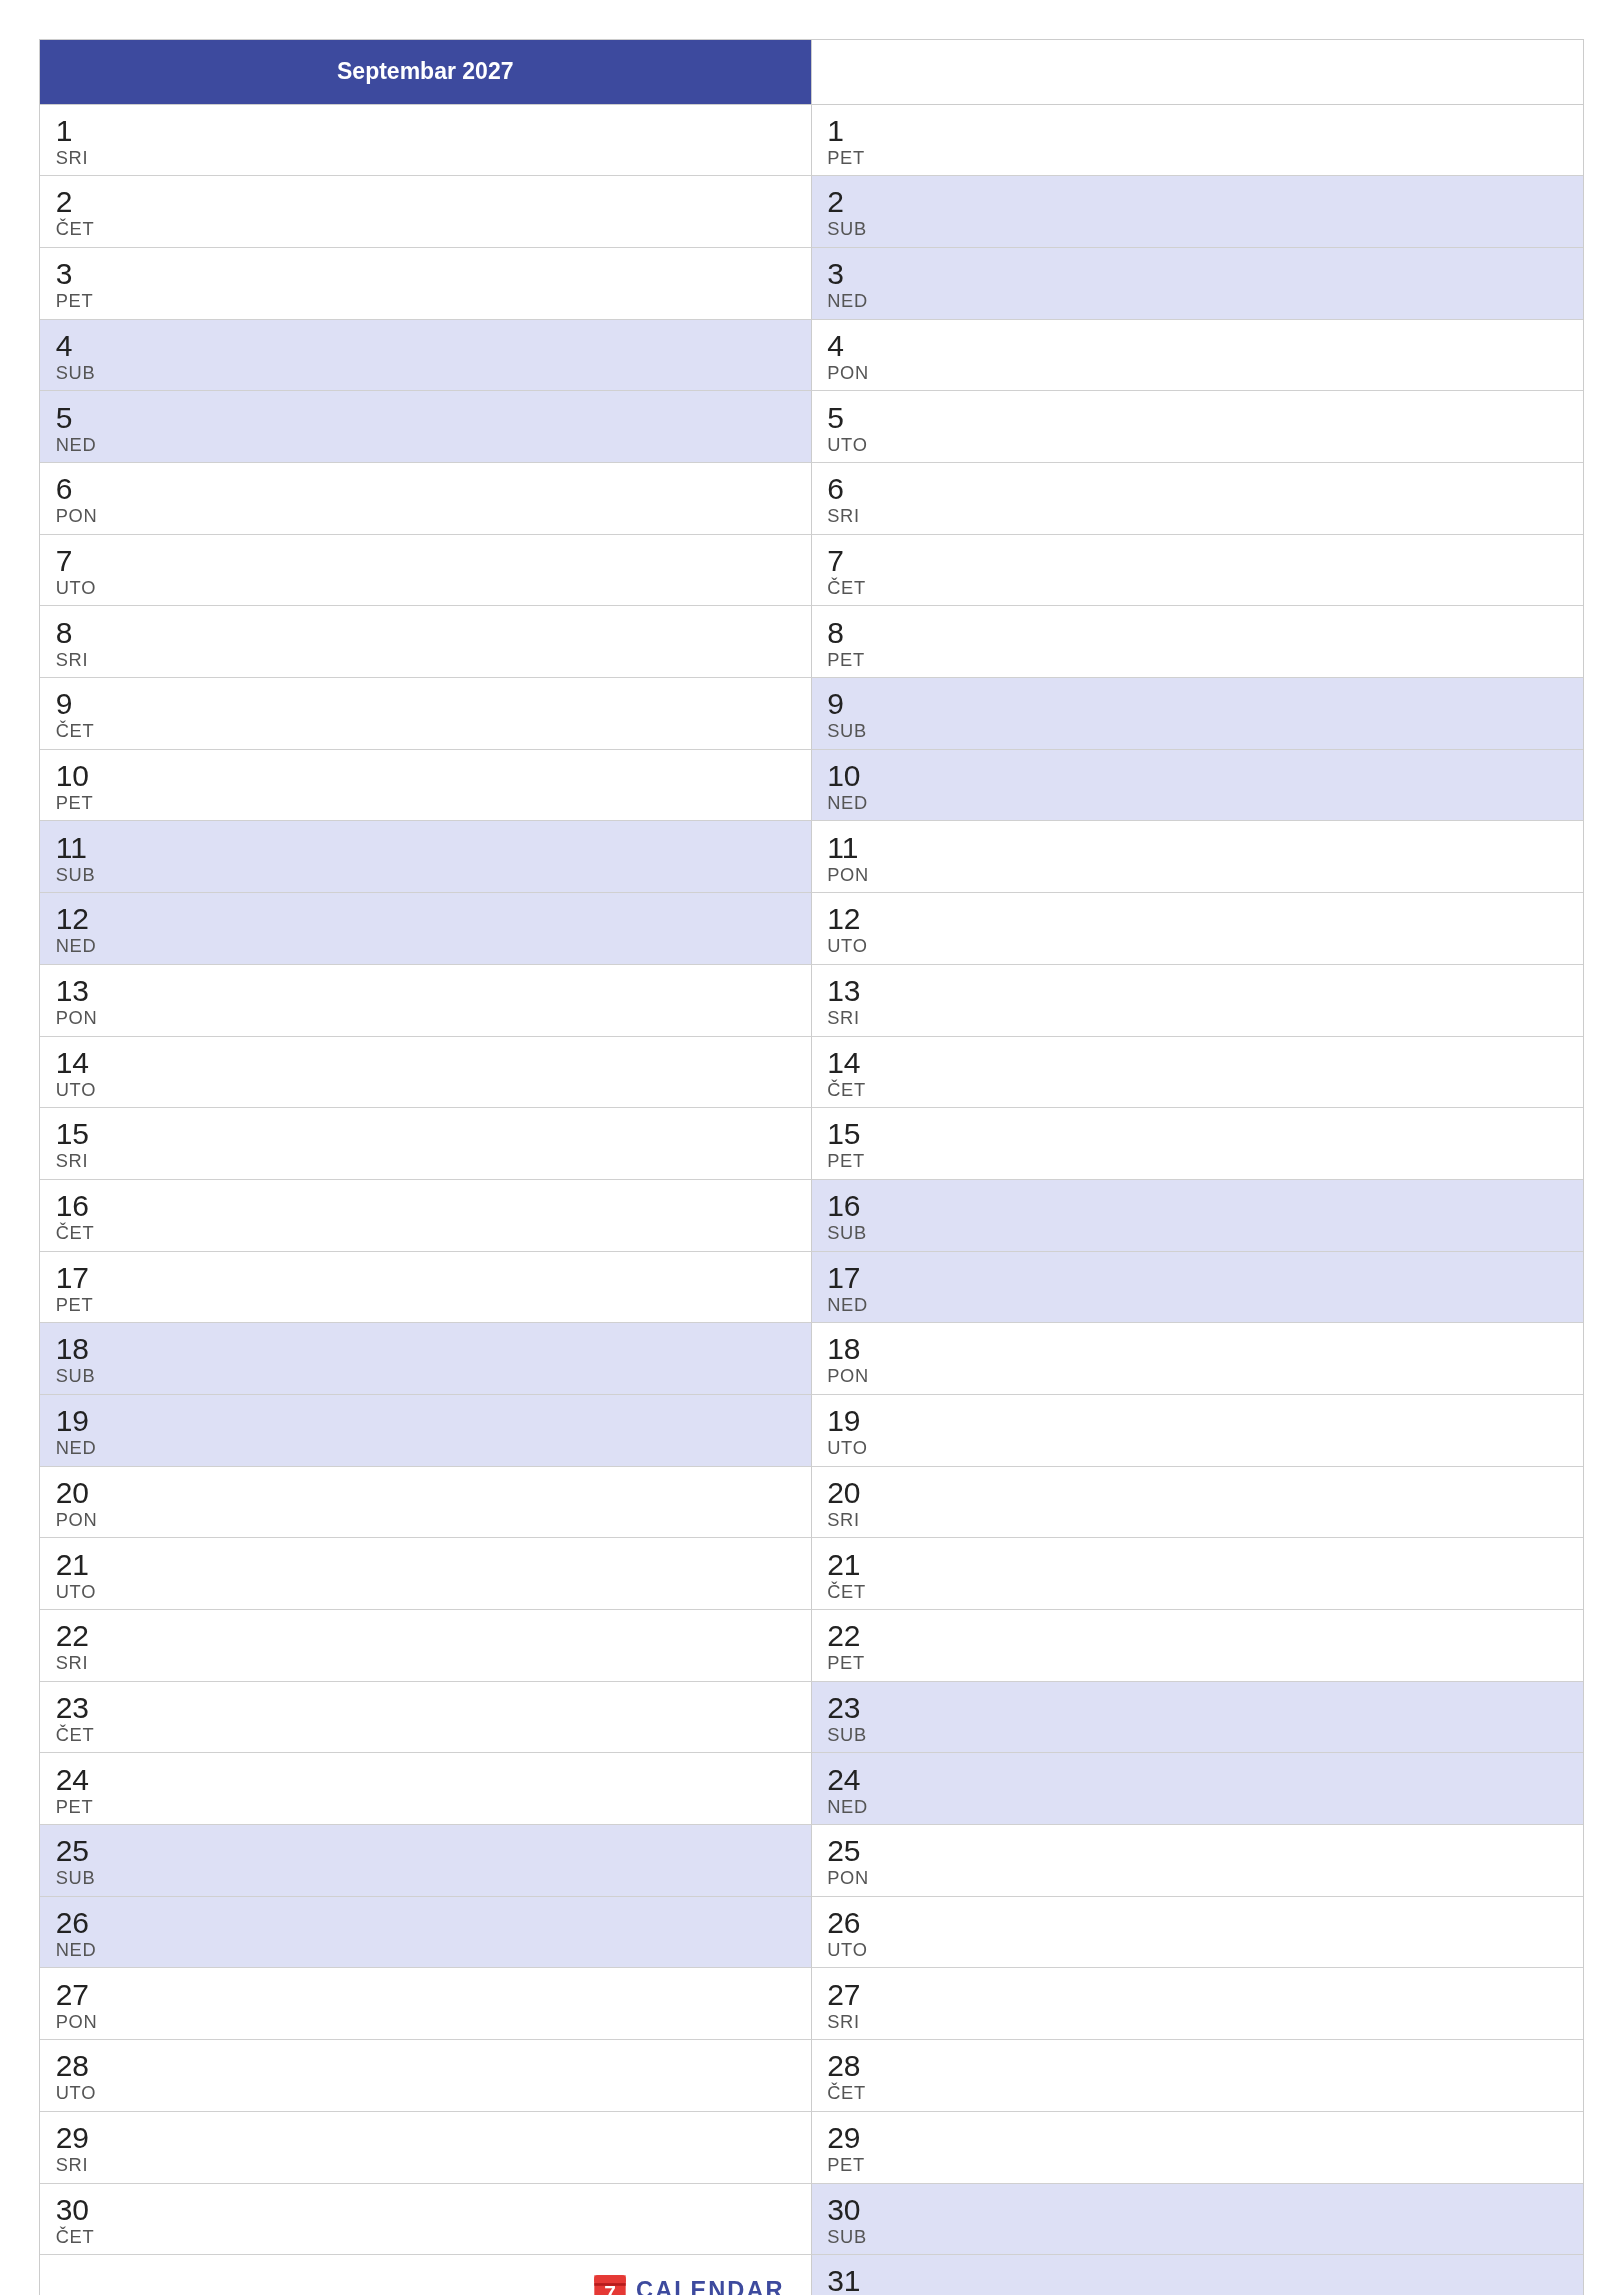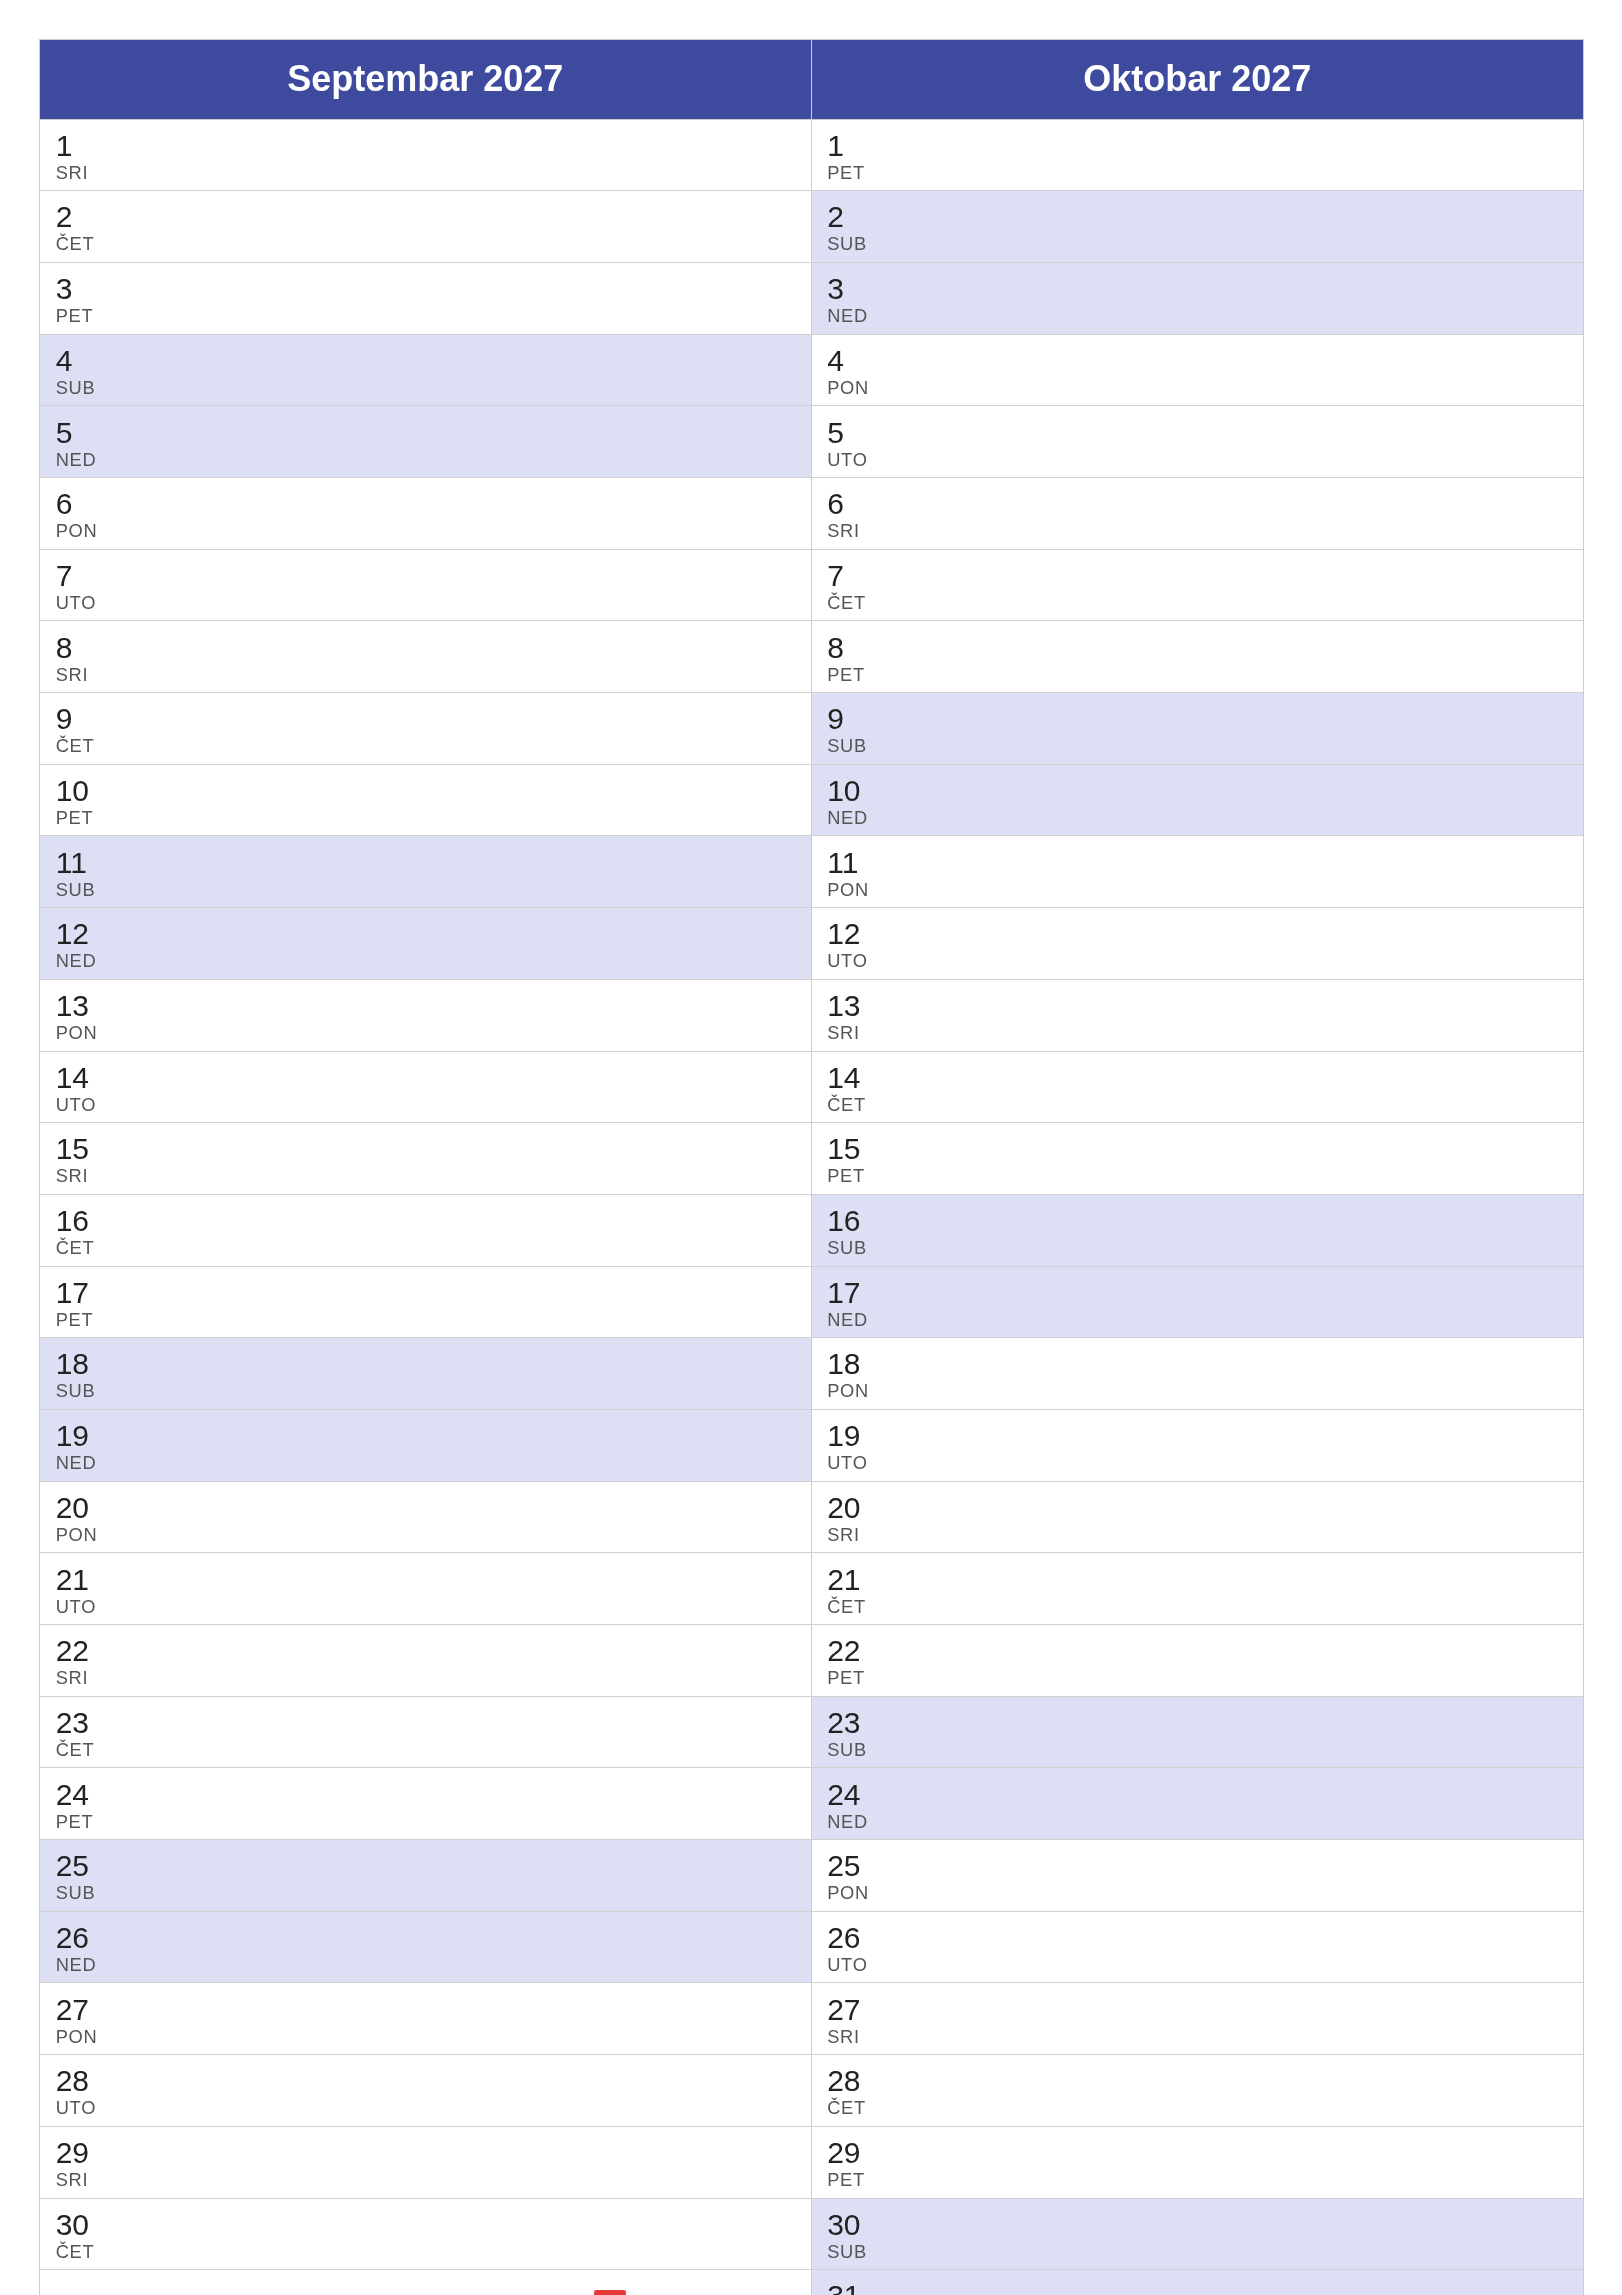--- a/index.html
+++ b/index.html
@@ -14,21 +14,21 @@
       width: 100%;
       border: 1.3px solid #ccc;
     }
     .calendar-header {
       display: grid;
       grid-template-columns: 1fr 1fr;
     }
     .month-header {
       padding: 18.3px 13px;
       text-align: center;
-      font-size: 36px;
+      font-size: 23px;
       font-weight: bold;
       color: #fff;
     }
     .month-header.september { background-color: #3d4a9e; border-right: 1.3px solid #ccc; }
     .month-header.october { background-color: #3d4a9e; }
     .days-grid {
       display: grid;
       grid-template-columns: 1fr 1fr;
       border-top: 1.3px solid #ccc;
     }
@@ -76,23 +76,20 @@
       height: 34px;
     }
   </style>
 </head>
 <body>
 
 <div class="calendar-container">
   <div class="calendar-header">
     <div class="month-header september">
       <span>Septembar 2027</span>
-    </div>
-    <div class="month-header october">
-      <span>Oktobar 2027</span>
     </div>
   </div>
   <div class="days-grid" id="days-grid">
   <div class="day-cell left">
         <div class="day-number">1</div>
         <div class="day-name">SRI</div>
       </div>
       <div class="day-cell">
         <div class="day-number">1</div>
         <div class="day-name">PET</div>

